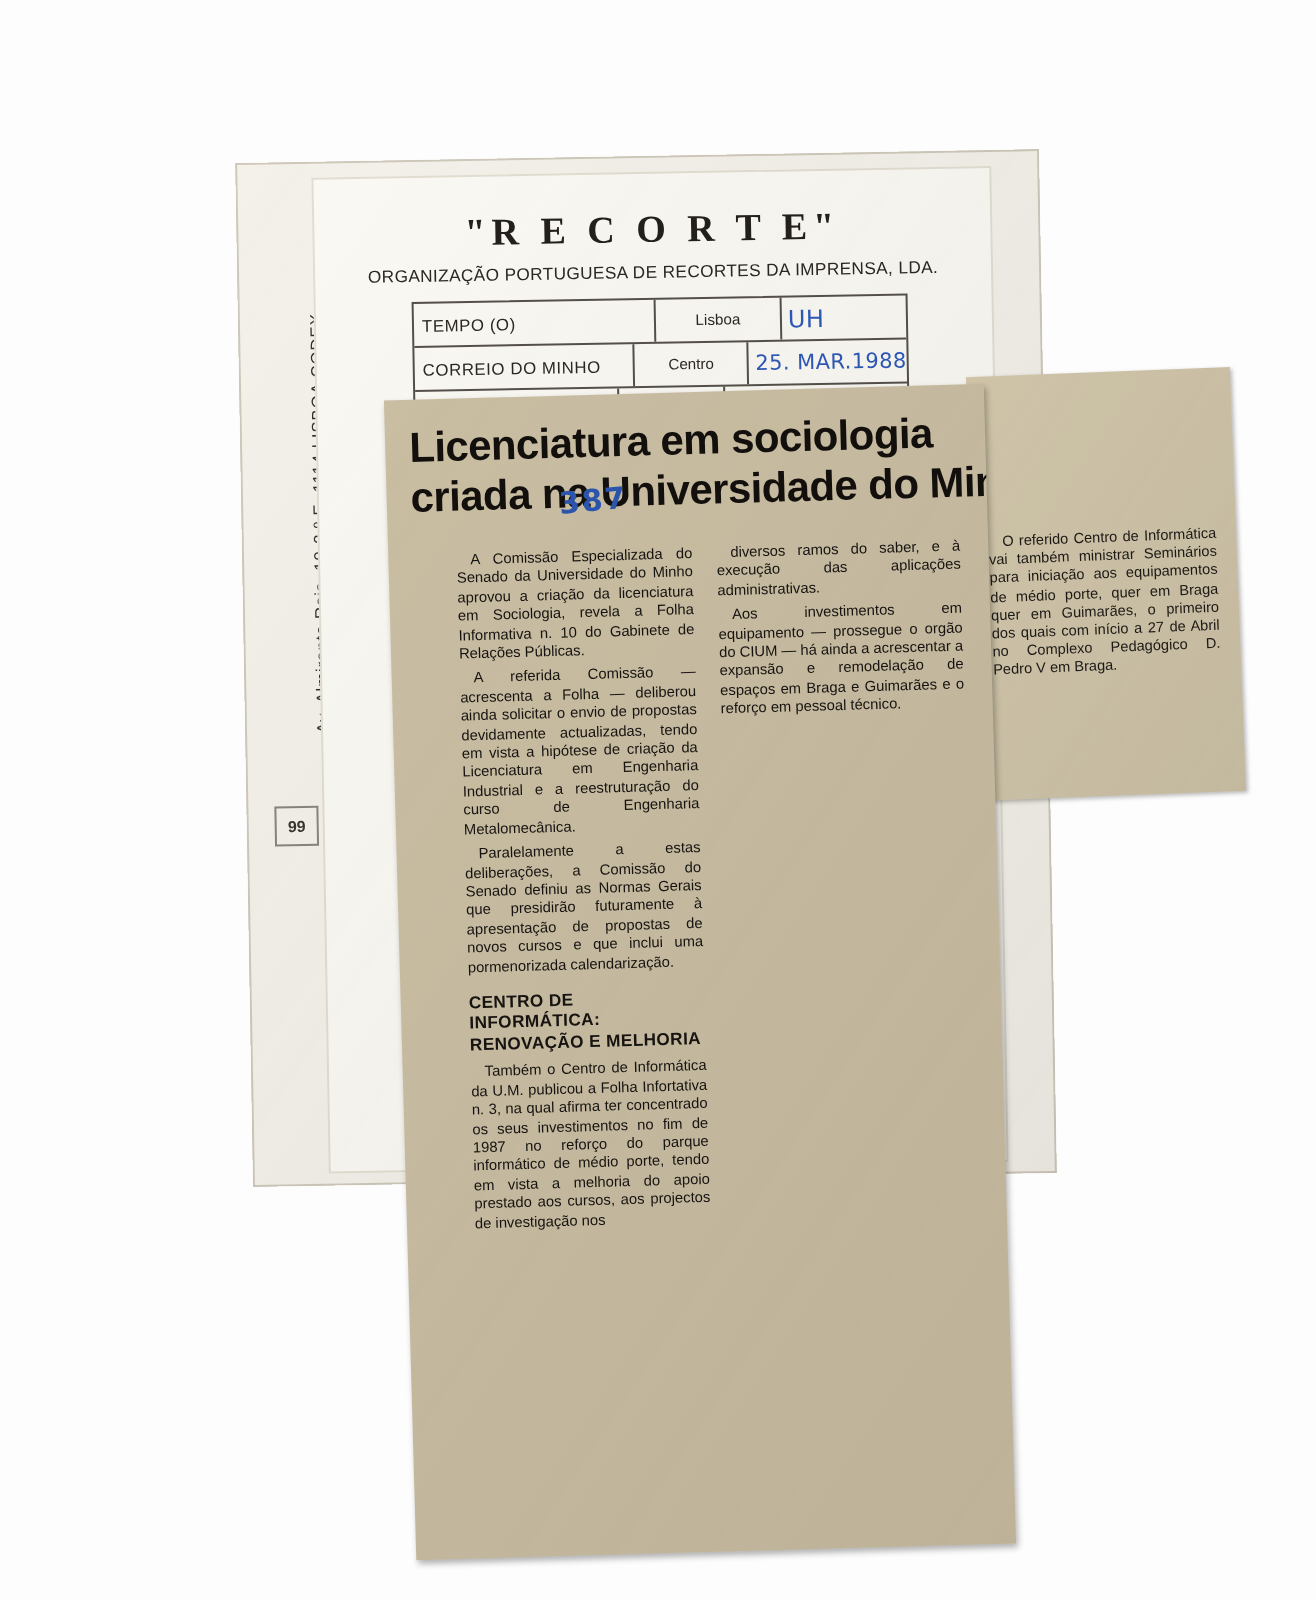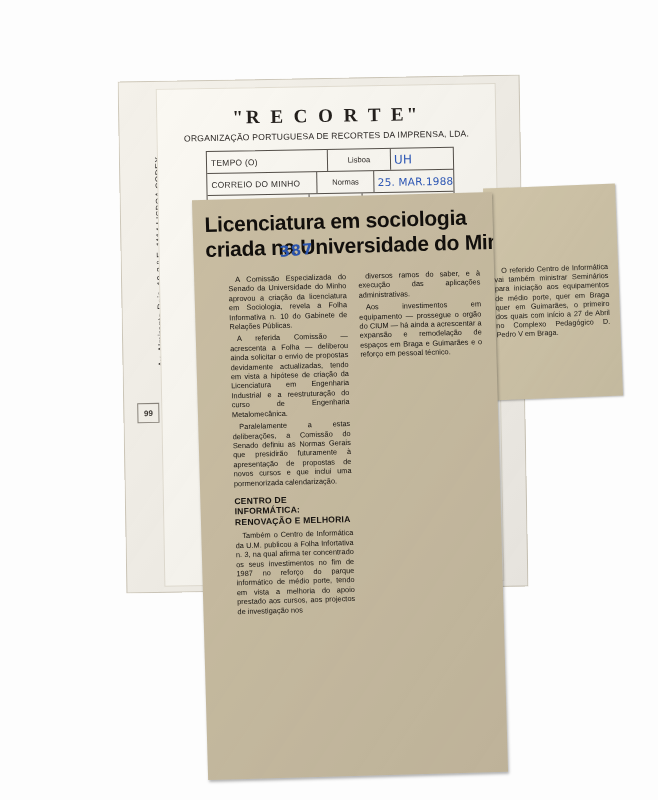--- a/index.html
+++ b/index.html
@@ -261,21 +261,21 @@
       <div class="form">
         <div class="form-row">
           <div class="form-label">TEMPO (O)</div>
           <div class="form-city">Lisboa</div>
           <div class="form-val">
             <span class="hand">UH</span>
           </div>
         </div>
         <div class="form-row">
           <div class="form-label">CORREIO DO MINHO</div>
-          <div class="form-city">Normas</div>
+          <div class="form-city">Centro</div>
           <div class="form-val">
             <span class="hand hand-small">25. MAR.1988</span>
           </div>
         </div>
         <div class="form-row">
           <div class="form-label">DEFESA DE ESPINHO</div>
           <div class="form-city"></div>
           <div class="form-val">
             <span class="hand hand-small">SENADO// e IUM</span>
           </div>

